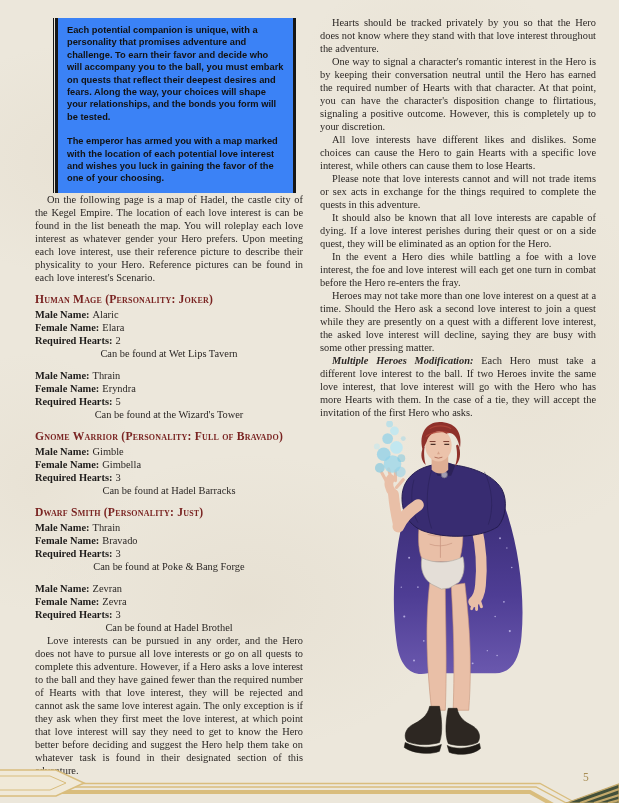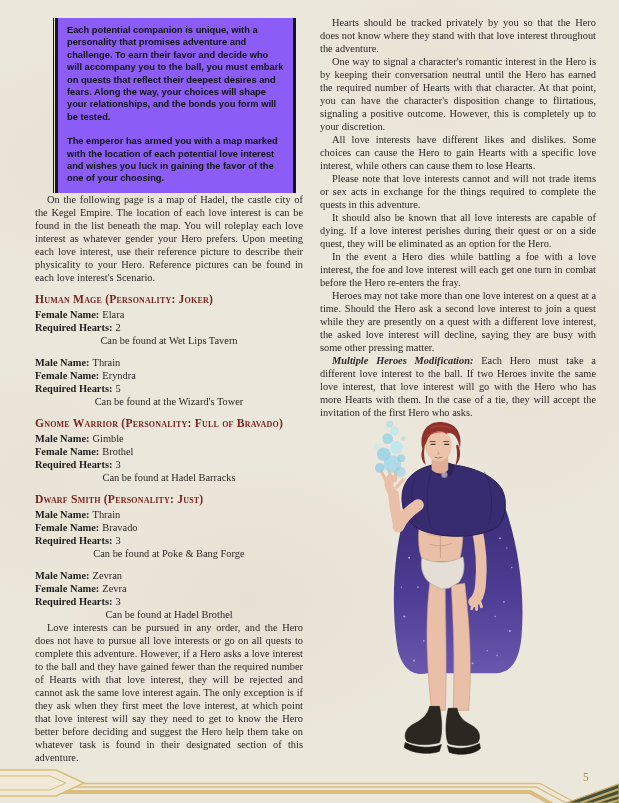--- a/index.html
+++ b/index.html
@@ -14,21 +14,21 @@
       radial-gradient(ellipse 180px 220px at 5% 60%, rgba(185,165,135,.07), transparent 60%);
     font-family:"Liberation Serif", serif;color:#2b2725;
   }
   .columns{position:absolute;top:16px;left:35px;display:flex;gap:17px;}
   .col{font-size:10.4px;line-height:13px;text-align:justify;}
   .col-left{width:268px;}
   .col-right{width:276px;}
   p.body-p{margin:0;text-indent:12px;}
 
   .quote-box{
-    margin:2px 0 0 20px;width:218px;position:relative;background:#8b5cf6;
+    margin:2px 0 0 20px;width:218px;position:relative;background:#3b82f6;
     border-left:3px solid #161616;border-right:3px solid #161616;
     padding:6px 8px 8px 9px;
   }
   .quote-box::before{content:"";position:absolute;left:-5px;top:0;bottom:0;width:1px;background:#161616;}
   .quote-text{font-family:"Liberation Sans", sans-serif;font-size:9.3px;line-height:12.4px;
     font-weight:bold;color:#121212;text-align:left;margin:0;}
   .quote-text + .quote-text{margin-top:12px;}
 
   .intro{margin-top:14px;}
   .char-section{margin-top:9px;}
@@ -56,36 +56,37 @@
 
     <div class="quote-box">
       <p class="quote-text">Each potential companion is unique, with a personality that promises adventure and challenge. To earn their favor and decide who will accompany you to the ball, you must embark on quests that reflect their deepest desires and fears. Along the way, your choices will shape your relationships, and the bonds you form will be tested.</p>
       <p class="quote-text">The emperor has armed you with a map marked with the location of each potential love interest and wishes you luck in gaining the favor of the one of your choosing.</p>
     </div>
 
     <p class="body-p intro">On the following page is a map of Hadel, the castle city of the Kegel Empire. The location of each love interest is can be found in the list beneath the map. You will roleplay each love interest as whatever gender your Hero prefers. Upon meeting each love interest, use their reference picture to describe their physicality to your Hero. Reference pictures can be found in each love interest's Scenario.</p>
 
     <div class="char-section">
       <h4 class="char-heading">Human Mage (Personality: Joker)</h4>
+      <p class="field"><b>Male Name:</b><span class="field-value">Alaric</span></p>
       <p class="field"><b>Female Name:</b><span class="field-value">Elara</span></p>
       <p class="field"><b>Required Hearts:</b><span class="field-value">2</span></p>
       <p class="location">Can be found at Wet Lips Tavern</p>
     </div>
 
     <div class="char-section">
       <p class="field"><b>Male Name:</b><span class="field-value">Thrain</span></p>
       <p class="field"><b>Female Name:</b><span class="field-value">Eryndra</span></p>
       <p class="field"><b>Required Hearts:</b><span class="field-value">5</span></p>
       <p class="location">Can be found at the Wizard's Tower</p>
     </div>
 
     <div class="char-section">
       <h4 class="char-heading">Gnome Warrior (Personality: Full of Bravado)</h4>
       <p class="field"><b>Male Name:</b><span class="field-value">Gimble</span></p>
-      <p class="field"><b>Female Name:</b><span class="field-value">Brothel</span></p>
+      <p class="field"><b>Female Name:</b><span class="field-value">Gimbella</span></p>
       <p class="field"><b>Required Hearts:</b><span class="field-value">3</span></p>
       <p class="location">Can be found at Hadel Barracks</p>
     </div>
 
     <div class="char-section">
       <h4 class="char-heading">Dwarf Smith (Personality: Just)</h4>
       <p class="field"><b>Male Name:</b><span class="field-value">Thrain</span></p>
       <p class="field"><b>Female Name:</b><span class="field-value">Bravado</span></p>
       <p class="field"><b>Required Hearts:</b><span class="field-value">3</span></p>
       <p class="location">Can be found at Poke &amp; Bang Forge</p>

